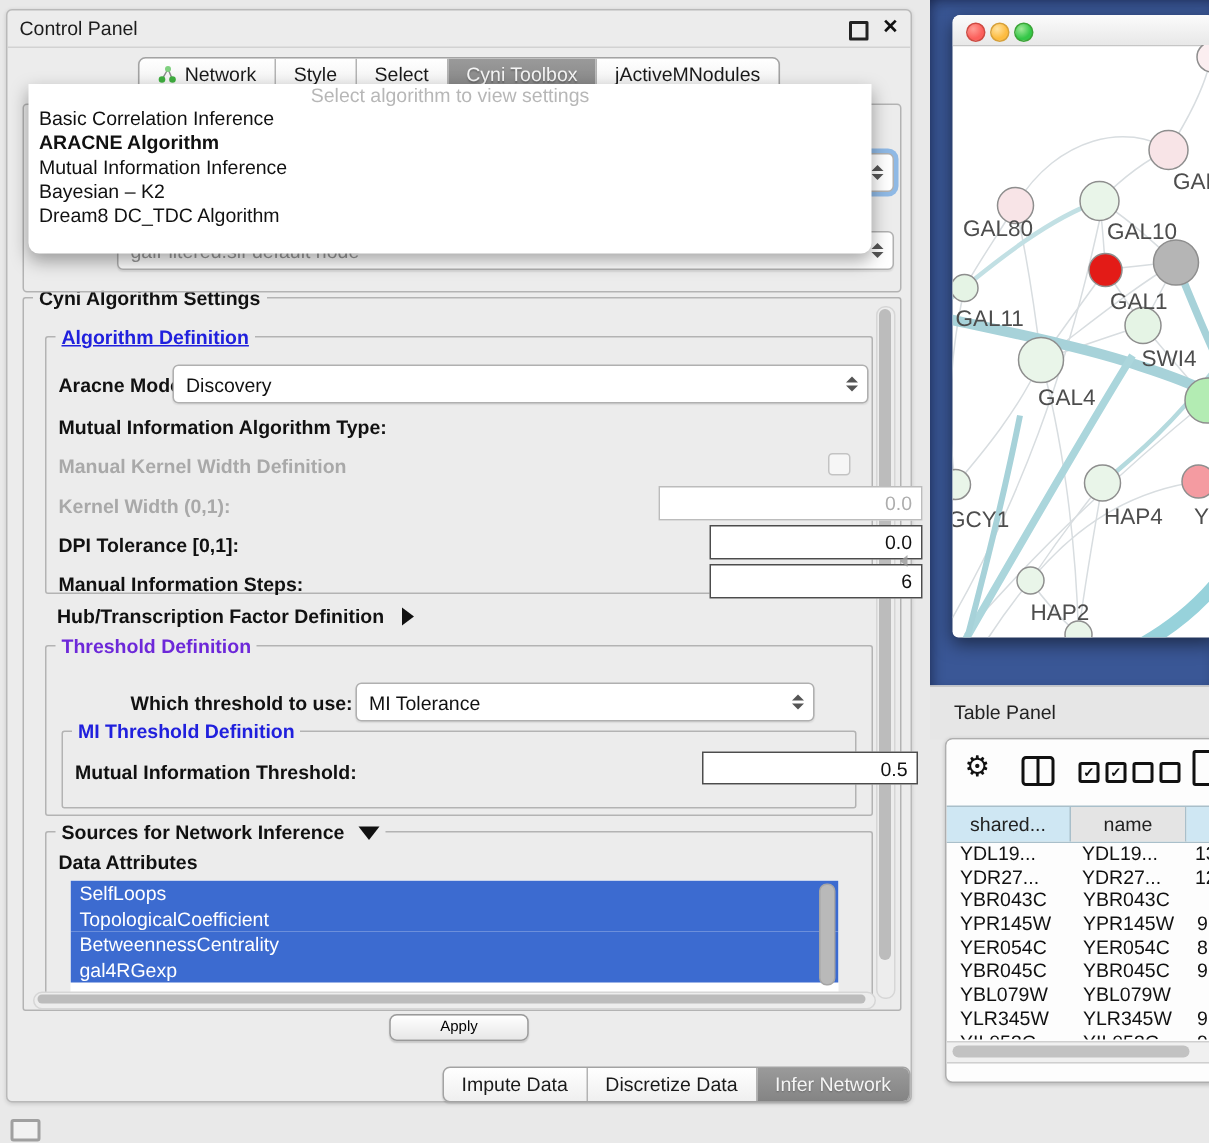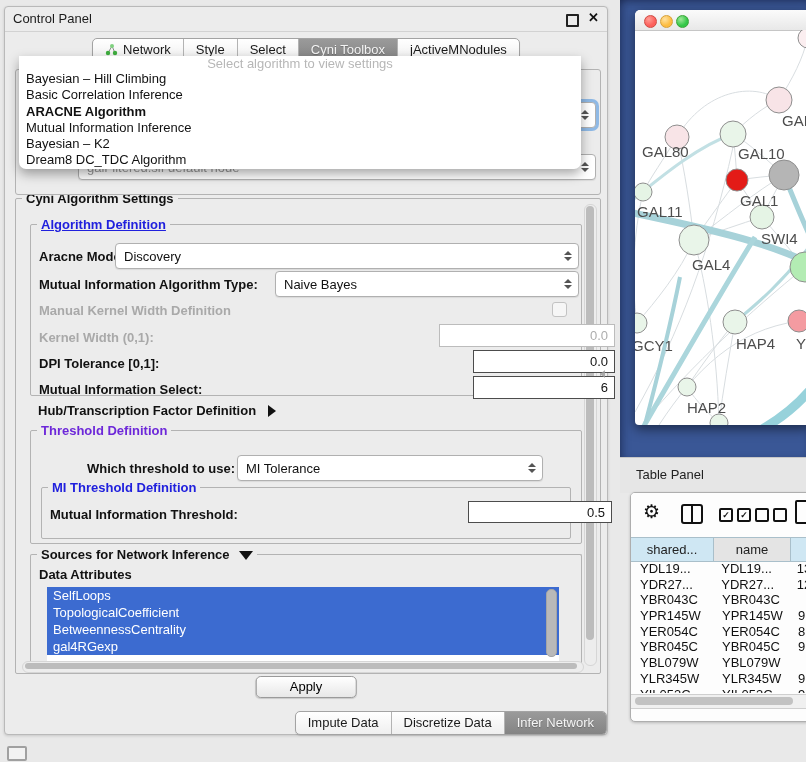--- a/index.html
+++ b/index.html
@@ -61,21 +61,21 @@
   #attr-list{position:absolute;left:16px;top:32px;width:512px;height:76px;background:#fff;overflow:hidden;}
   .attr{background:#3c6bd0;color:#fff;font-size:13px;line-height:17px;padding-left:6px;}
   #attr-scroll{position:absolute;right:2px;top:2px;width:9px;height:66px;background:#b9b9b9;
     border-radius:5px;border:1px solid #a5a5a5;}
 
   
   .vtrack{position:absolute;background:#ededed;border:1px solid #d6d6d6;border-radius:6px;}
   .vthumb{position:absolute;background:#bcbcbc;border-radius:6px;}
   .htrack{position:absolute;background:#ededed;border:1px solid #d6d6d6;border-radius:6px;}
 
-  #apply-btn{left:50%;top:669px;transform:translateX(-50%);padding:2px 33px 3px;font-size:13px;
+  #apply-btn{left:50%;top:669px;transform:translateX(-50%);padding:2px 33px 3px;font-size:10px;
     background:linear-gradient(#ffffff,#e7e7e7);border:1px solid #9a9a9a;border-radius:5px;
     box-shadow:0 1px 1px rgba(0,0,0,.15);}
 
   
   #divider-handle{left:600px;top:370px;width:0;height:0;border-top:4px solid transparent;
     border-bottom:4px solid transparent;border-right:5px solid #9a9a9a;opacity:.8;}
   #mini-panel-icon{left:7px;top:746px;width:16px;height:11px;border:2px solid #a0a0a0;background:#f2f2f2;border-radius:2px;}
 
   
   #network-panel{left:620px;top:0;width:186px;height:457px;background:#3a5796;
@@ -165,21 +165,20 @@
         <span class="arrows">
             <i class="up"></i>
             <i class="dn"></i>
           </span>
       </div>
     </div>
 
     <div id="algo-dropdown" class="abs">
       <div id="algo-prompt">Select algorithm to view settings</div>
       <div id="algo-items">
-          <div class="ditem">Bayesian – Hill Climbing</div>
           <div class="ditem">Basic Correlation Inference</div>
           <div class="ditem bold">ARACNE Algorithm</div>
           <div class="ditem">Mutual Information Inference</div>
           <div class="ditem">Bayesian – K2</div>
           <div class="ditem">Dream8 DC_TDC Algorithm</div>
         </div>
     </div>
 
     <div class="group" style="left:10px;top:191px;width:584px;height:474px;">
       <span class="gtitle">Cyni Algorithm Settings</span>
@@ -192,38 +191,31 @@
         <span class="gtitle" style="color:#2020dd;text-decoration:underline;">Algorithm Definition</span>
         <span class="lab" style="left:8px;top:24px;">Aracne Mode:</span>
         <div class="combo" style="left:84px;top:18px;width:454px;height:24px;">
           <span>Discovery</span>
           <span class="arrows">
               <i class="up"></i>
               <i class="dn"></i>
             </span>
         </div>
         <span class="lab" style="left:8px;top:52px;">Mutual Information Algorithm Type:</span>
-        <div class="combo" style="left:244px;top:46px;width:294px;height:24px;">
-          <span>Naive Bayes</span>
-          <span class="arrows">
-              <i class="up"></i>
-              <i class="dn"></i>
-            </span>
-        </div>
         <span class="lab dis" style="left:8px;top:78px;">Manual Kernel Width Definition</span>
         <span class="checkbox" style="left:521px;top:77px;"></span>
         <span class="lab dis" style="left:8px;top:105px;">Kernel Width (0,1):</span>
         <div class="tfield dis" style="left:364px;top:99px;width:162px;height:21px;">
           <span>0.0</span>
         </div>
         <span class="lab" style="left:8px;top:131px;">DPI Tolerance [0,1]:</span>
         <div class="tfield" style="left:398px;top:125px;width:128px;height:21px;">
           <span>0.0</span>
         </div>
-        <span class="lab" style="left:8px;top:157px;">Mutual Information Select:</span>
+        <span class="lab" style="left:8px;top:157px;">Manual Information Steps:</span>
         <div class="tfield" style="left:398px;top:151px;width:128px;height:21px;">
           <span>6</span>
         </div>
       </div>
 
       <span class="lab" style="left:22px;top:204px;">
         <span>Hub/Transcription Factor Definition</span>
         <span style="display:inline-block;width:0;height:0;border-top:6px solid transparent;border-bottom:6px solid transparent;border-left:8px solid #111;margin-left:8px;vertical-align:-2px;"></span>
       </span>
 

